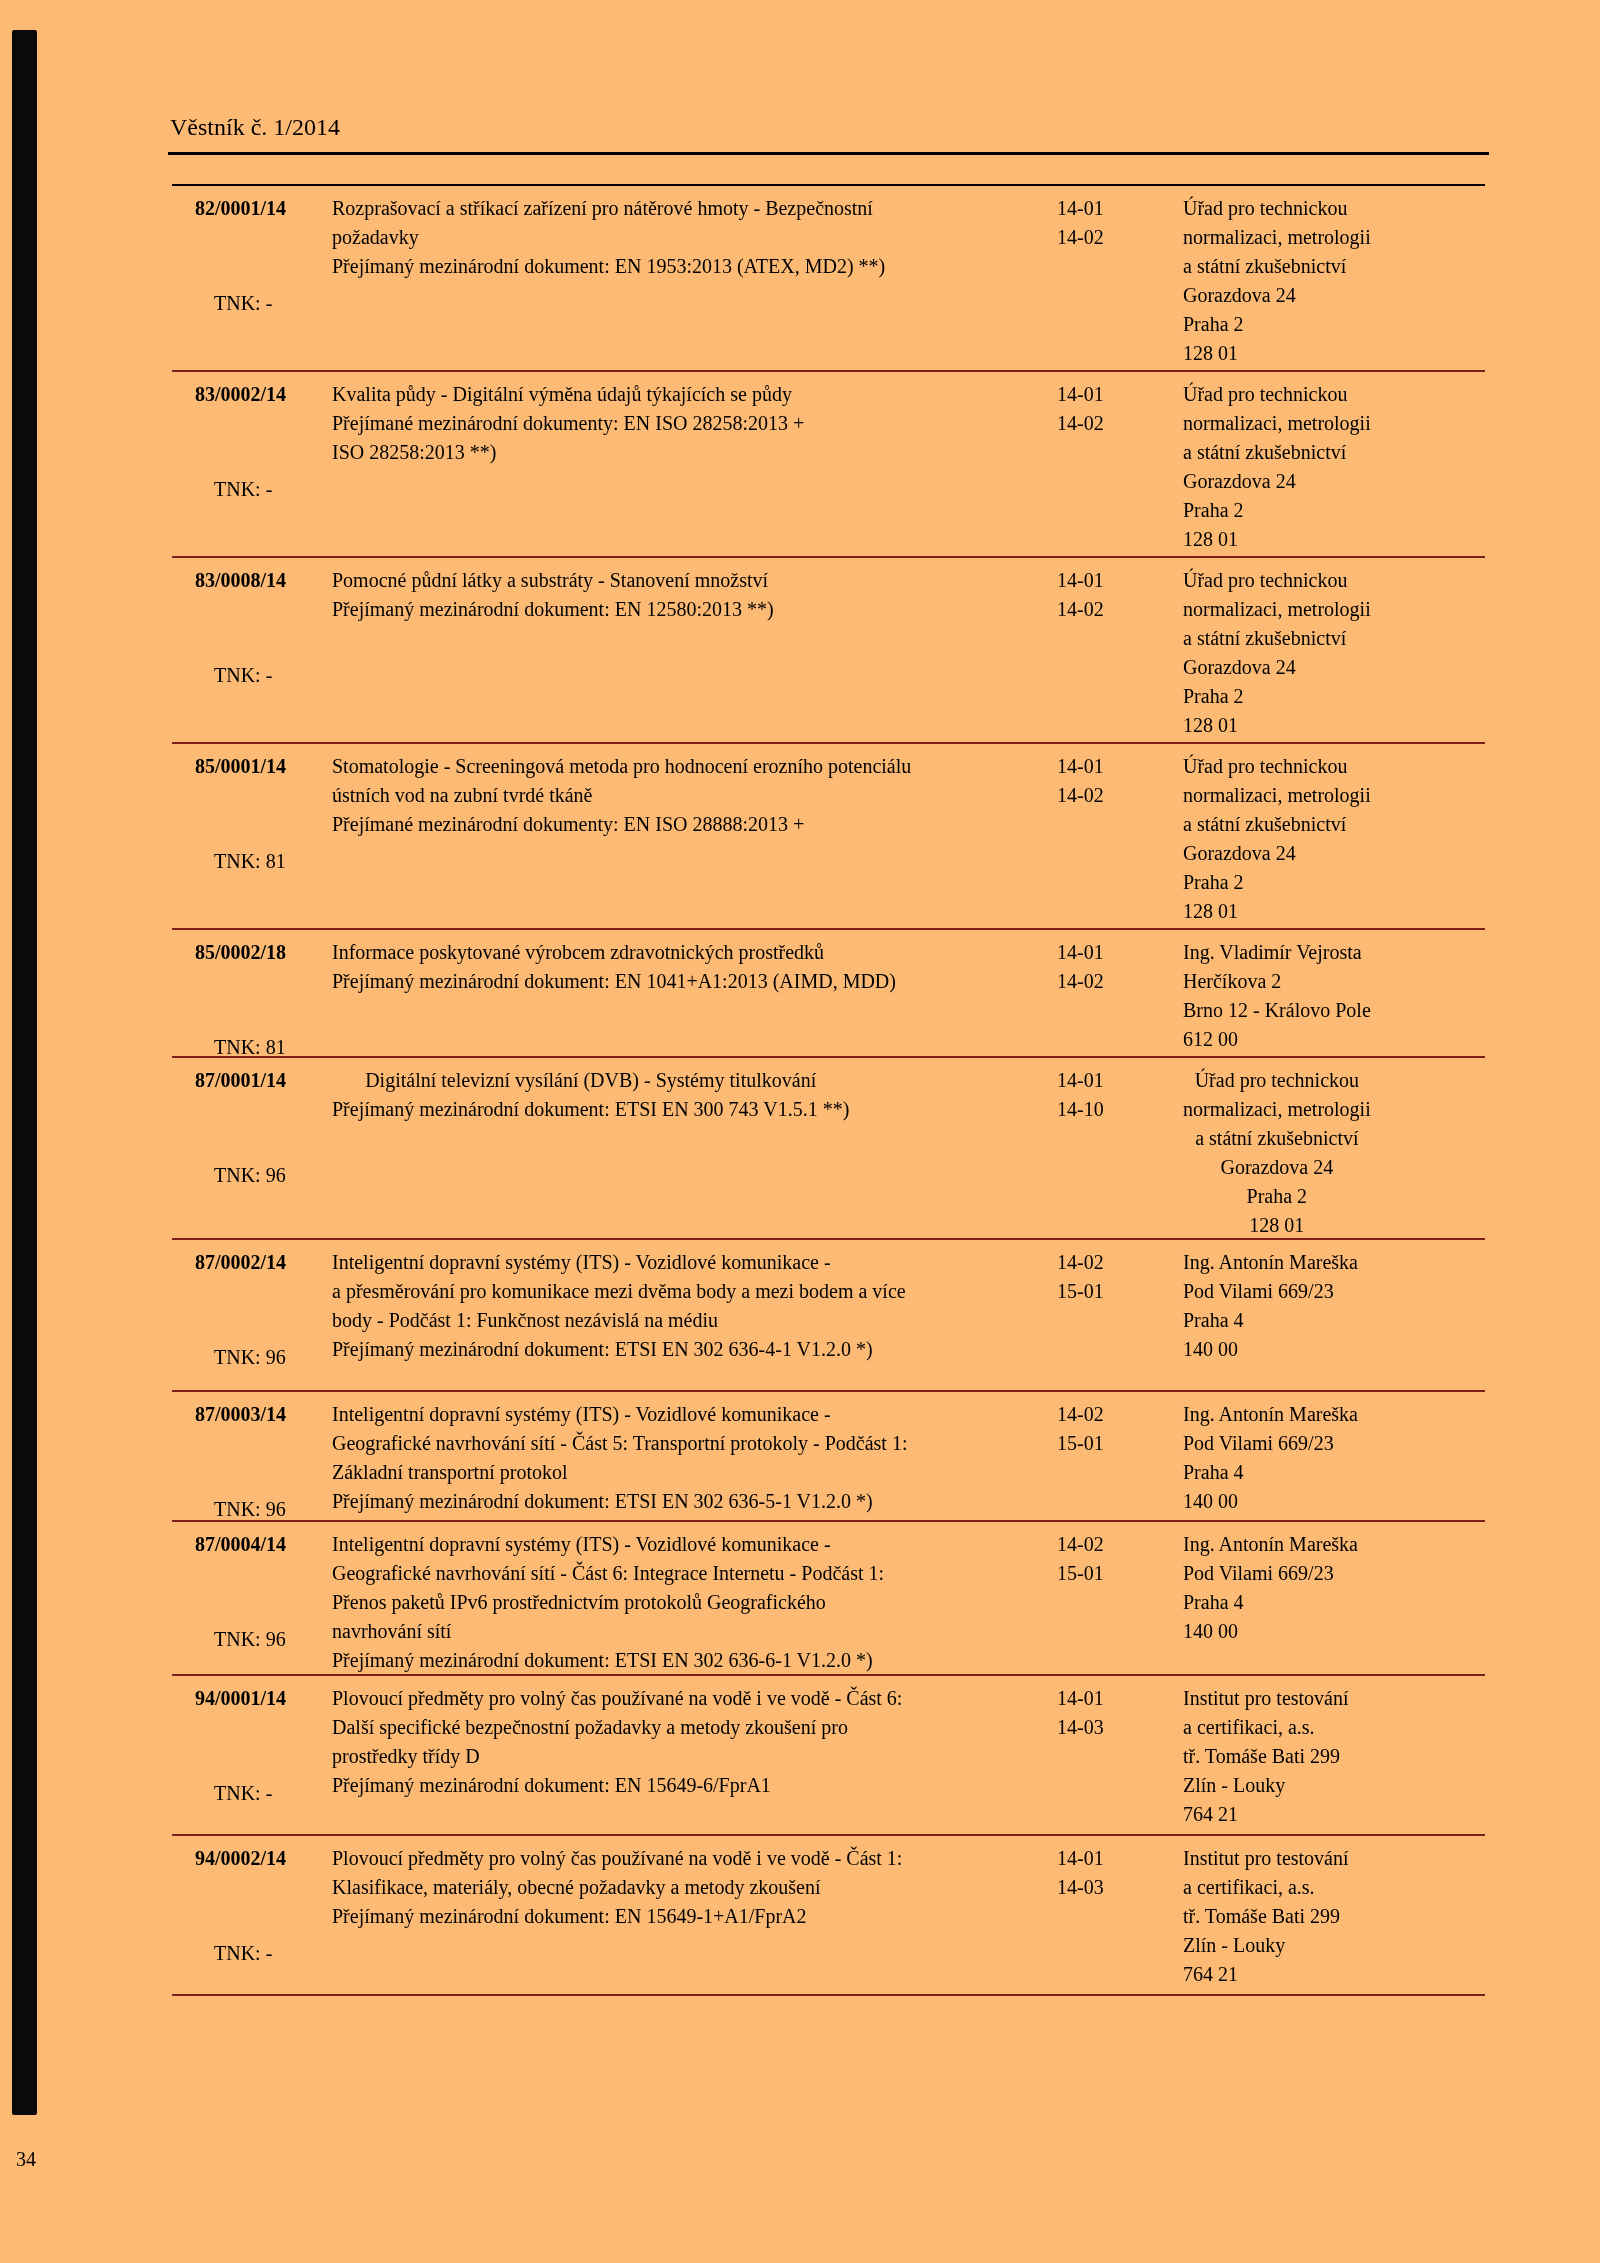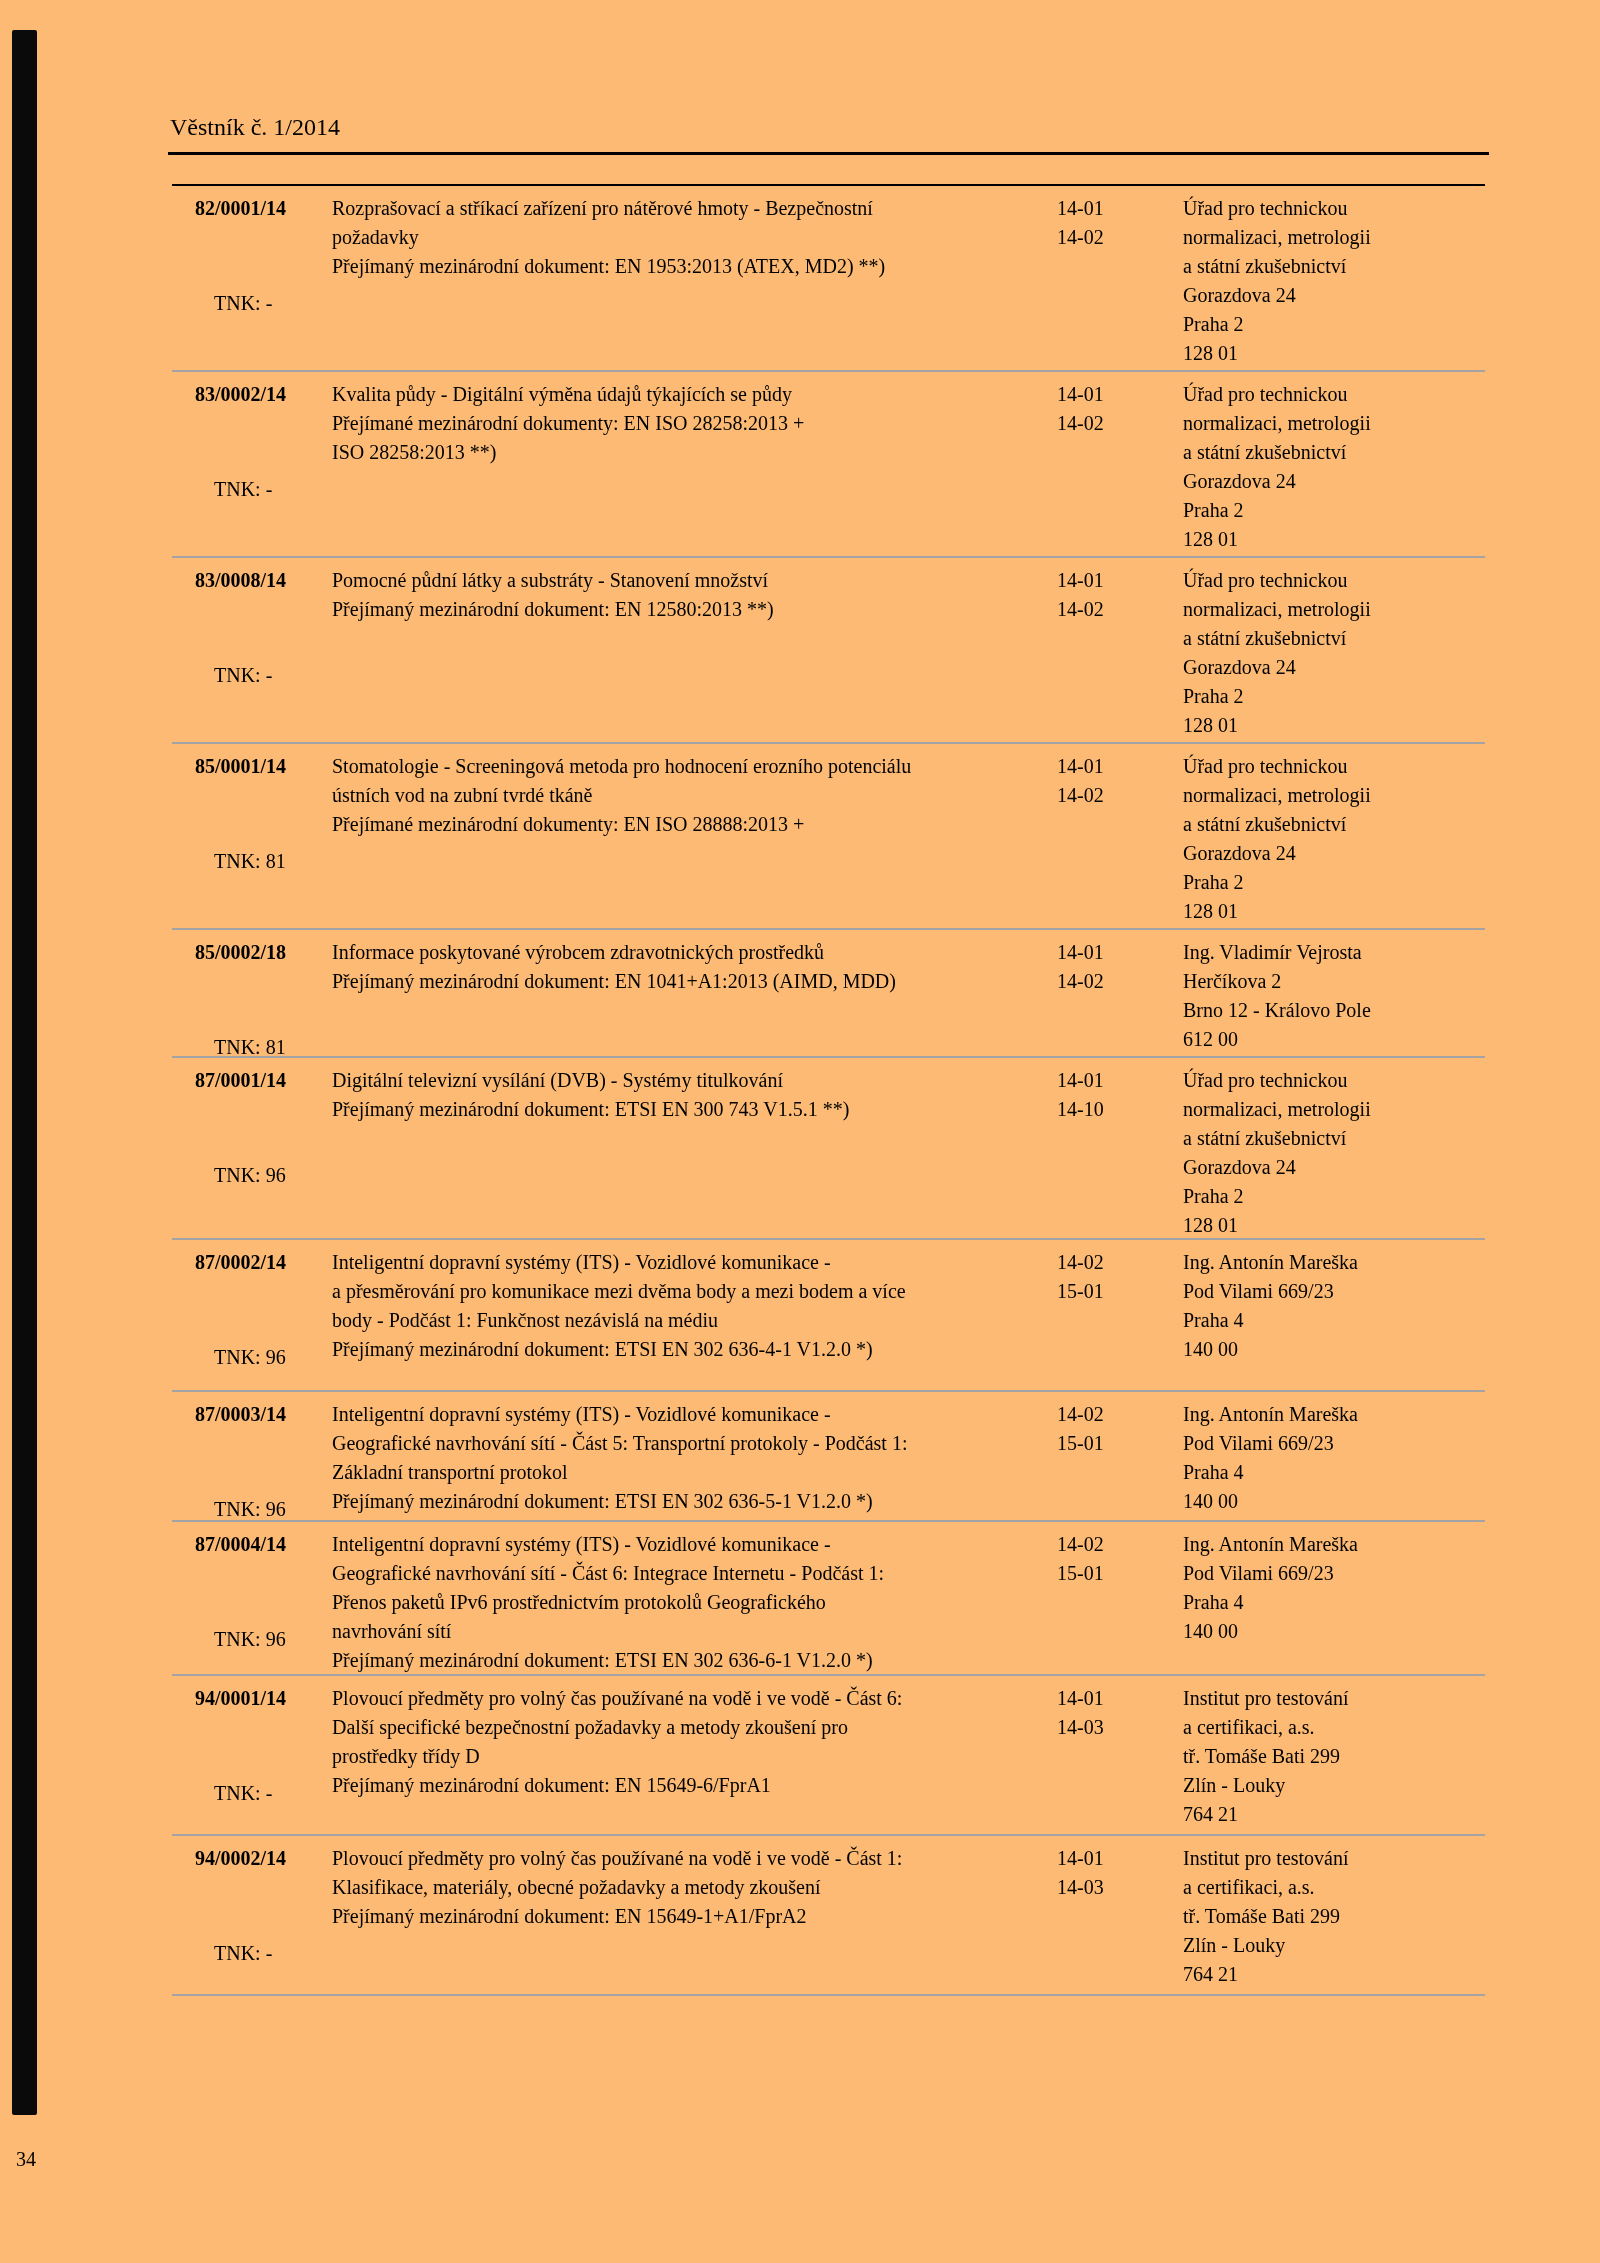--- a/index.html
+++ b/index.html
@@ -42,21 +42,21 @@
     position: absolute;
     left: 172px;
     top: 184px;
     width: 1313px;
     border-top: 2px solid #000;
     font-size: 20px;
     line-height: 29px;
   }
   .row {
     position: relative;
-    border-bottom: 2px solid #a3a3a3;
+    border-bottom: 2px solid #7f1d1d;
     box-sizing: border-box;
   }
   .cell-id {
     position: absolute;
     left: 23px;
     top: 8px;
     font-weight: bold;
     white-space: nowrap;
   }
   .cell-tnk {
@@ -196,21 +196,21 @@
           <div class="line">14-02</div>
         </div>
     <div class="cell-addr">
           <div class="line">Ing. Vladimír Vejrosta</div>
           <div class="line">Herčíkova 2</div>
           <div class="line">Brno 12 - Královo Pole</div>
           <div class="line">612 00</div>
         </div>
   </div>
 
-  <div class="row" style="height: 182px;">
+  <div class="row" style="height: 182px; text-align: center;">
     <div class="cell-id">87/0001/14</div>
     <div class="cell-tnk">TNK: 96</div>
     <div class="cell-desc">
           <div class="line">Digitální televizní vysílání (DVB) - Systémy titulkování</div>
           <div class="line">Přejímaný mezinárodní dokument: ETSI EN 300 743 V1.5.1 **)</div>
         </div>
     <div class="cell-codes">
           <div class="line">14-01</div>
           <div class="line">14-10</div>
         </div>

